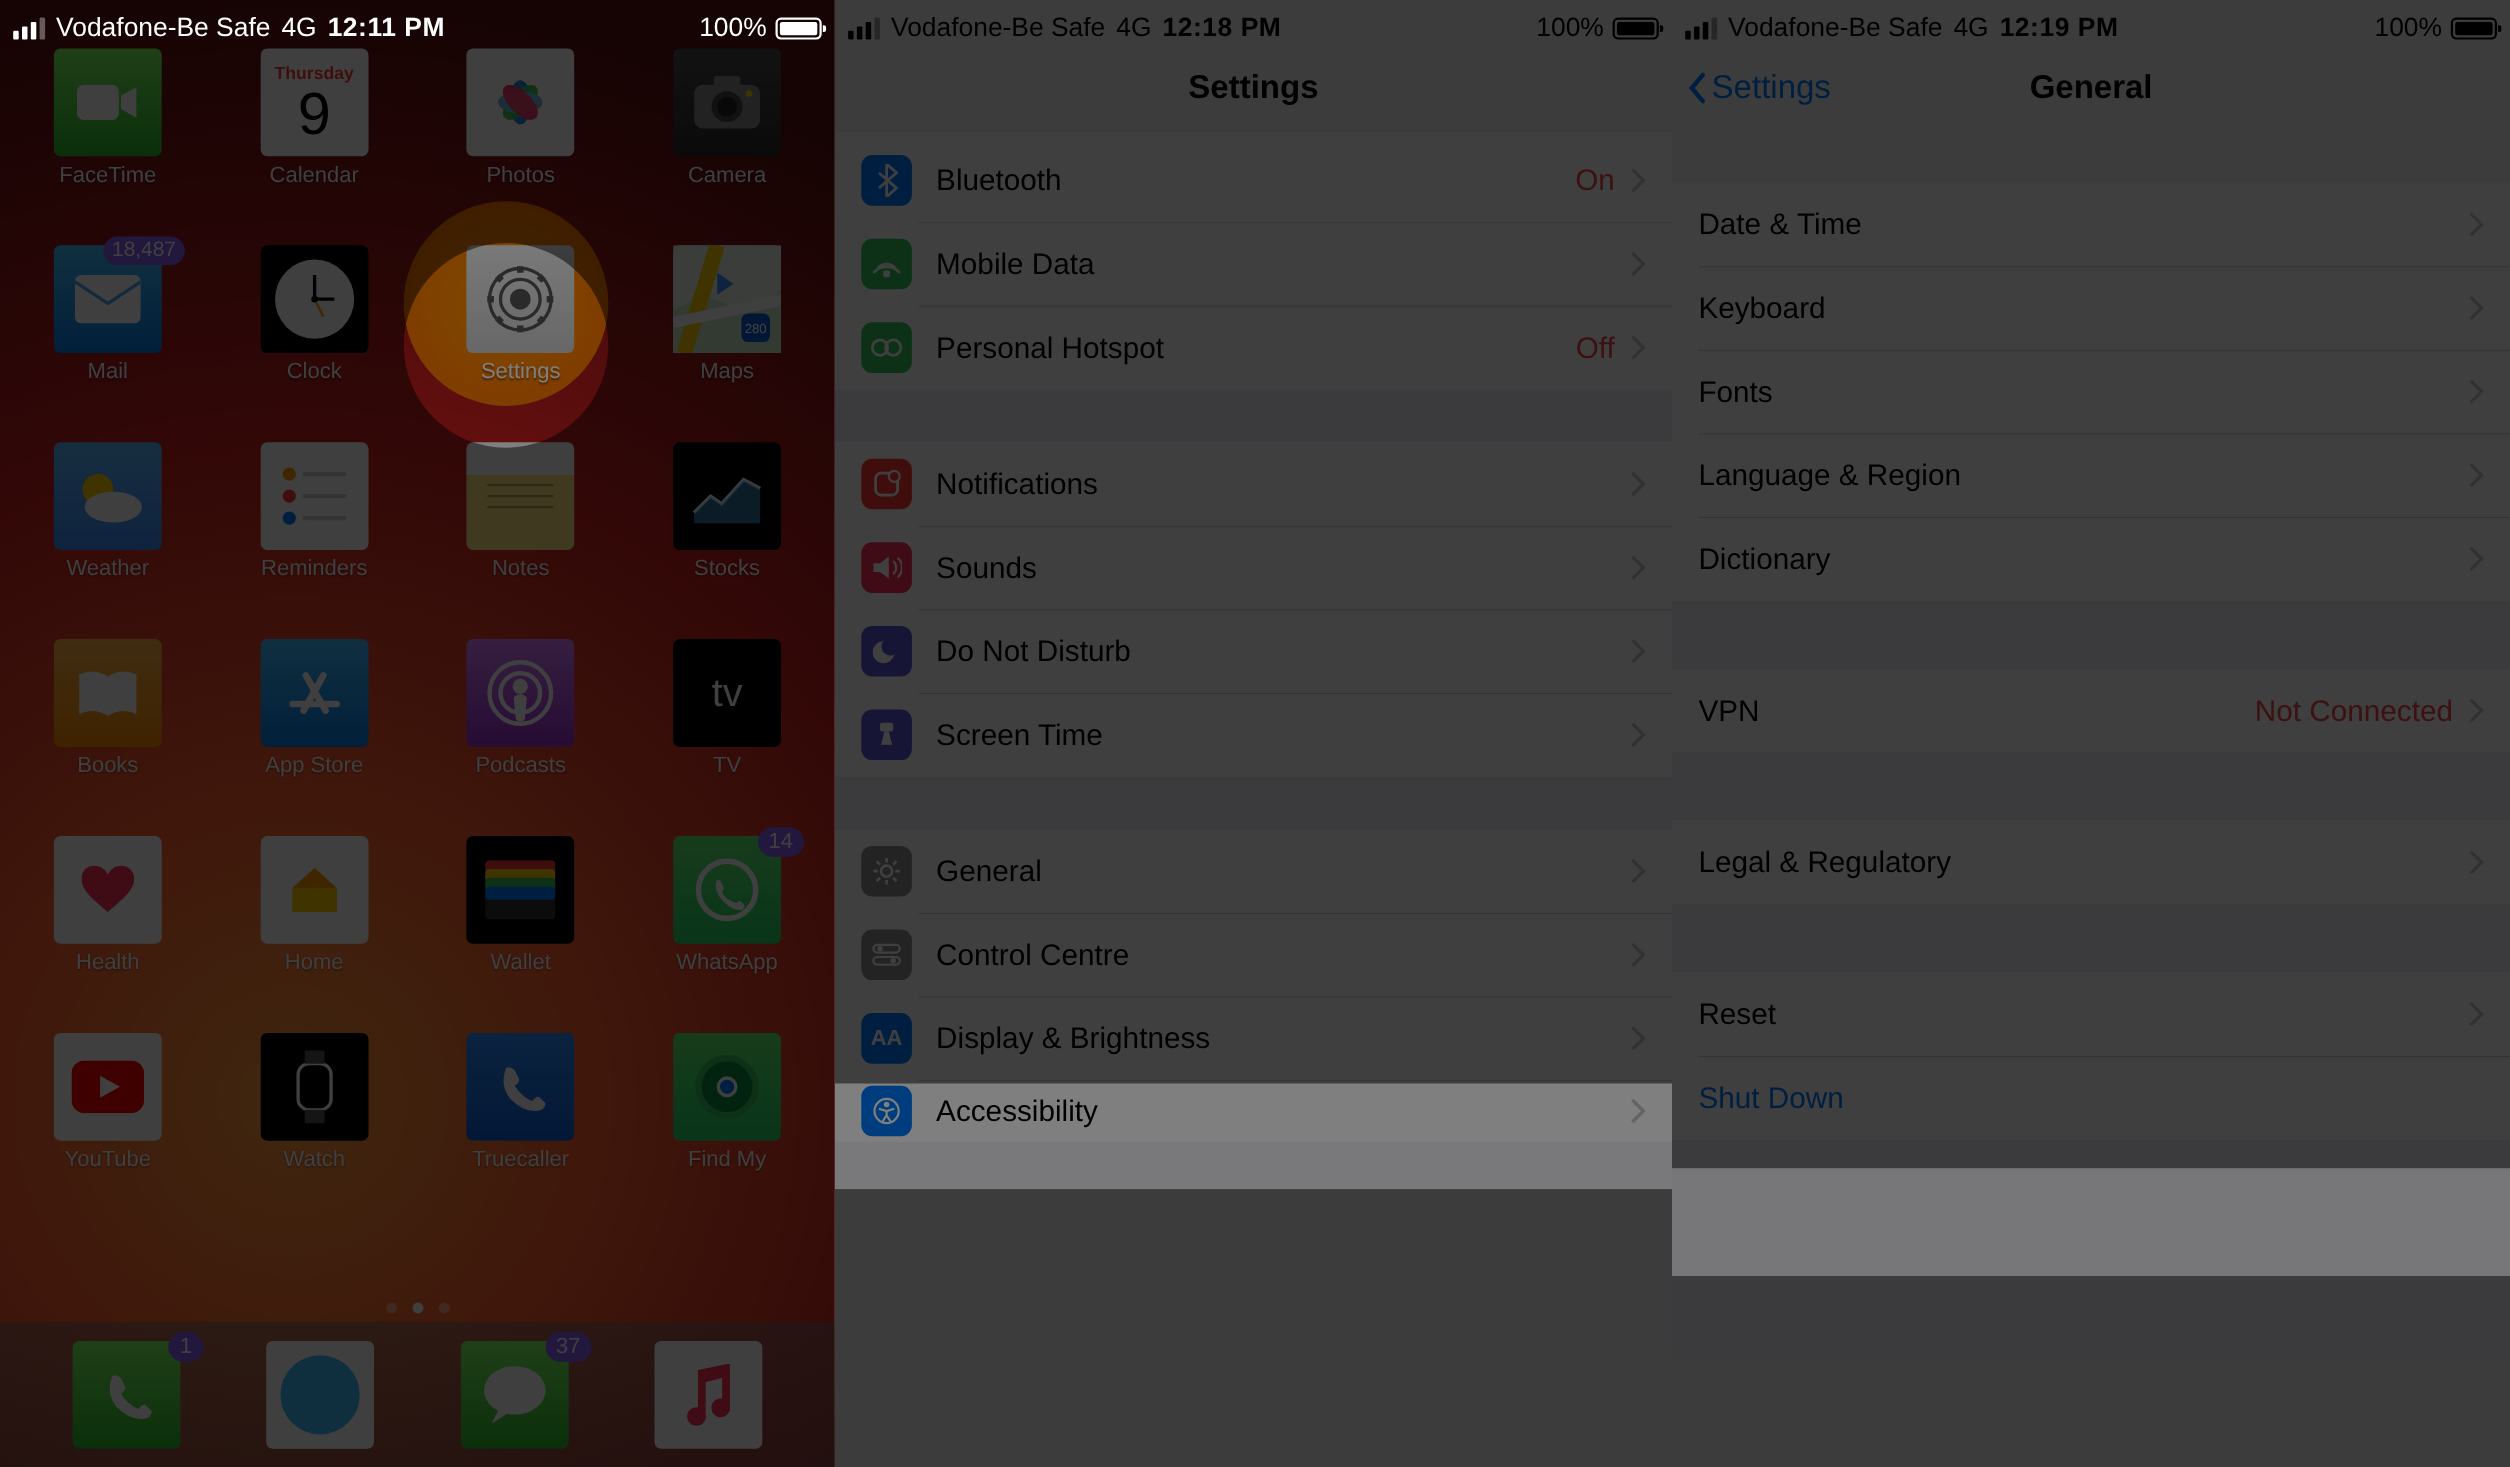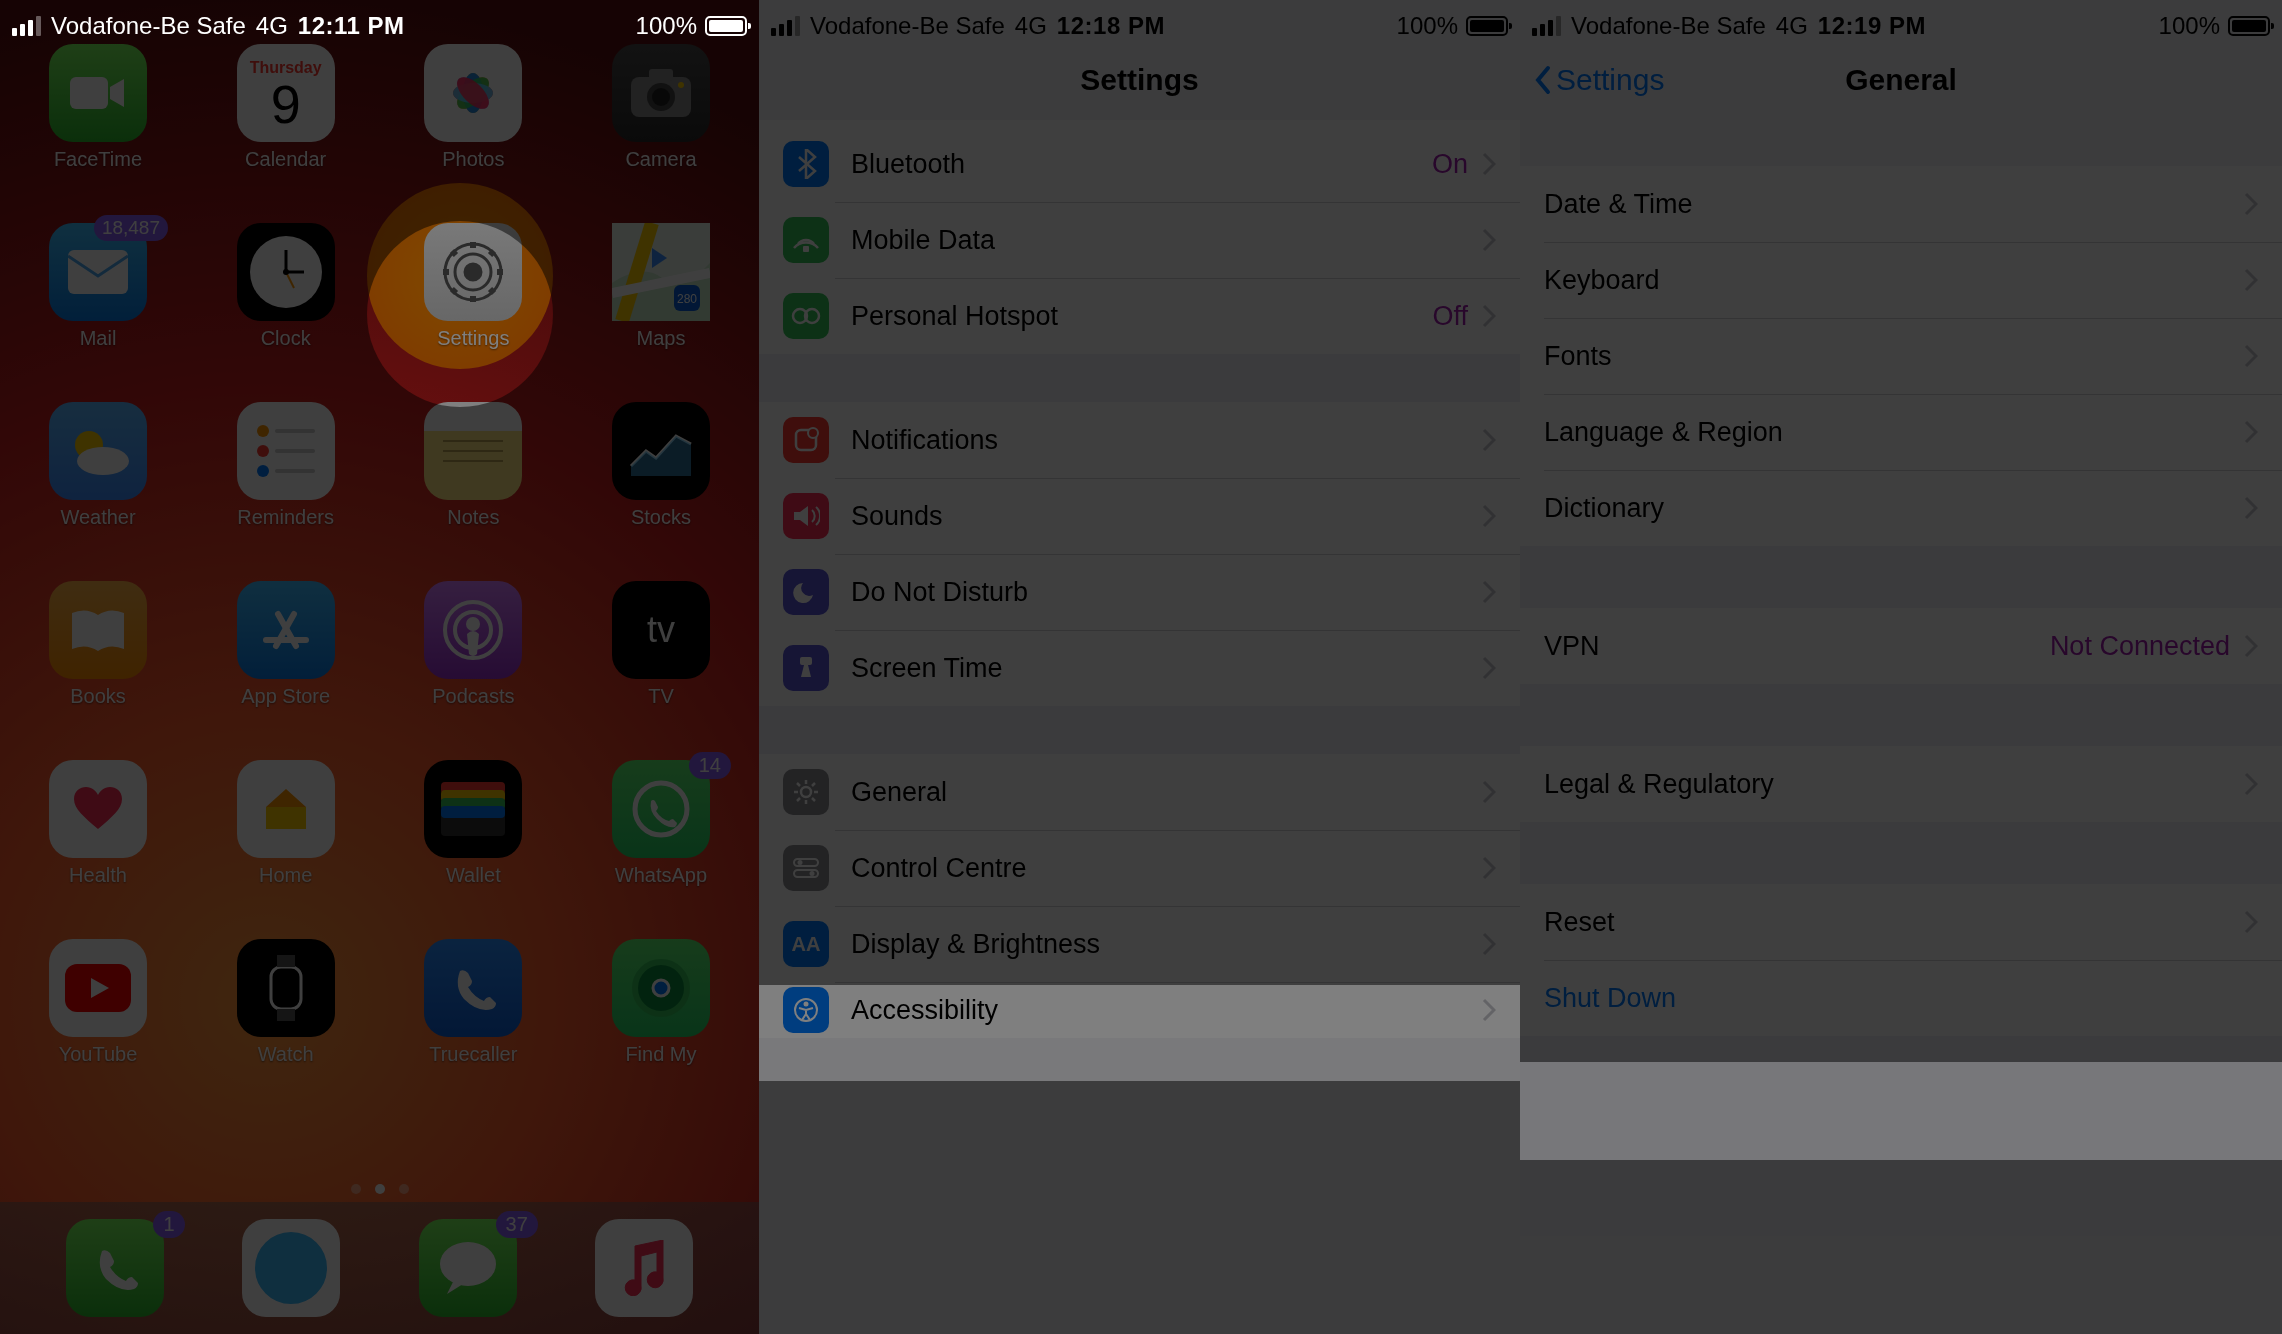--- a/index.html
+++ b/index.html
@@ -76,21 +76,21 @@
     gap: 52px 60px;
     justify-content: space-between;
     z-index: 2;
   }
   .app {
     display: flex; flex-direction: column; align-items: center;
     width: 124px;
     position: relative;
   }
   .app-icon {
-    width: 98px; height: 98px; border-radius: 24px;
+    width: 98px; height: 98px; border-radius: 6px;
     display: flex; align-items: center; justify-content: center;
     font-size: 50px; color: #fff;
     position: relative;
   }
   .app-label {
     margin-top: 6px; color: #fff; font-size: 20px;
     text-align: center; white-space: nowrap;
     text-shadow: 0 1px 2px rgba(0,0,0,0.5);
   }
   .badge {
@@ -201,21 +201,21 @@
     content:""; position:absolute; top:0; left:76px; right:0;
     height:1px; background:#d1d1d6;
   }
   .row.no-icon + .row.no-icon::before { left: 24px; }
   .row .icon-box {
     width: 46px; height: 46px; border-radius: 10px;
     display:flex; align-items:center; justify-content:center;
     margin-right: 22px; color:#fff; font-size:26px;
   }
   .row .label { font-size: 27px; color: #000; flex: 1; }
-  .row .value { font-size: 27px; color: #a21caf; margin-right: 14px; }
+  .row .value { font-size: 27px; color: #ef4444; margin-right: 14px; }
   .chevron { color: #c7c7cc; }
 
 </style>
 </head>
 <body>
 
 <div class="panel panel--home">
   <div class="home-bg"></div>
 
   <div class="statusbar" style="color:#fff;">

